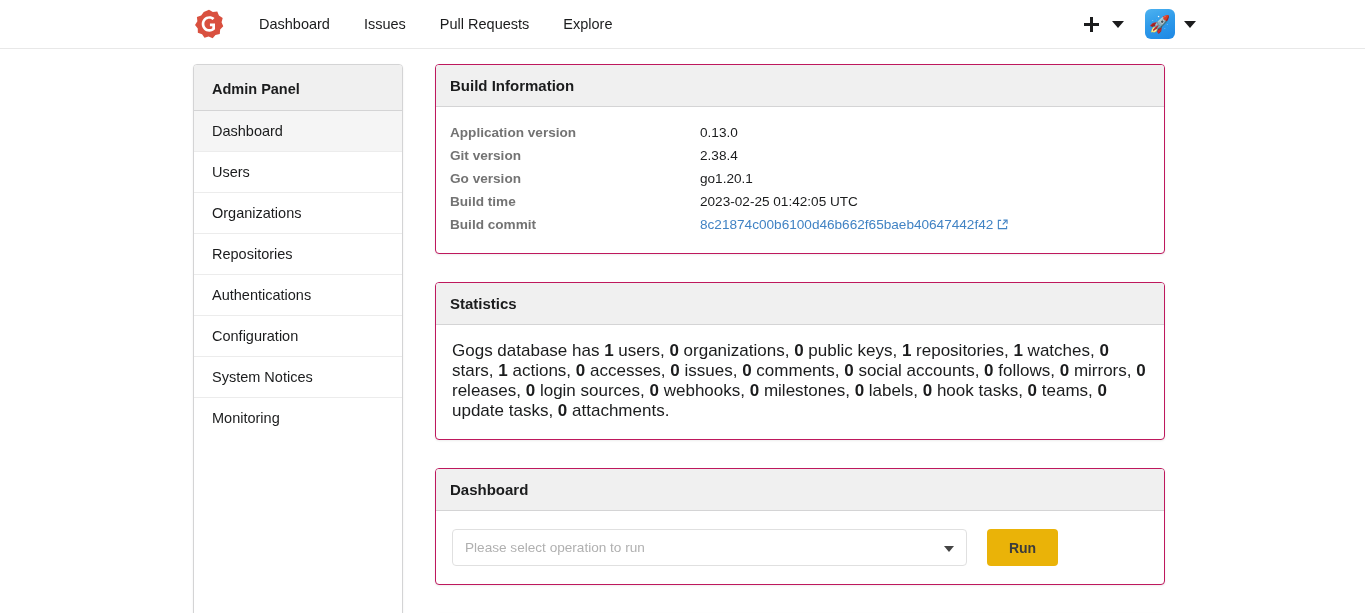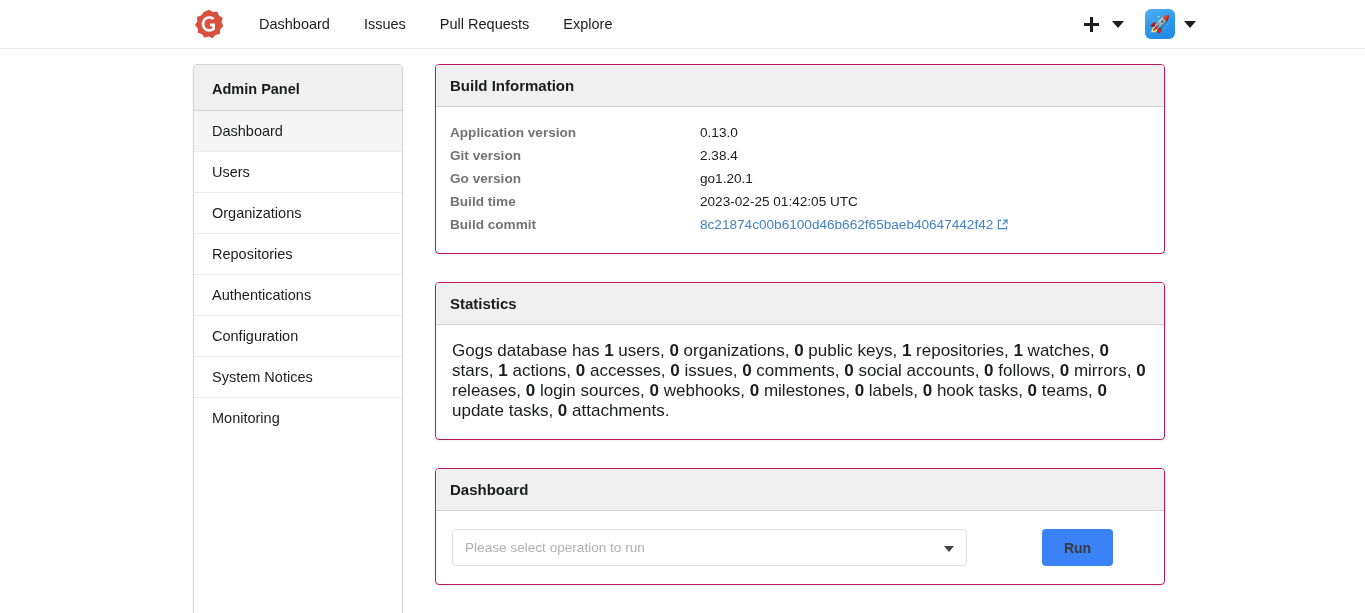--- a/index.html
+++ b/index.html
@@ -173,21 +173,21 @@
   
   .stats-text {
     font-size: 17px;
     line-height: 20px;
     color: #1b1c1d;
     padding: 2px 2px 2px 2px;
   }
   .stats-text b { font-weight: bold; }
 
   
-  .ops-row { display: flex; align-items: center; padding: 4px 0 2px 2px; gap: 37px; }
+  .ops-row { display: flex; align-items: center; padding: 4px 0 2px 2px; }
   .ops-select {
     position: relative;
     width: 515px;
     height: 37px;
     border: 1px solid #e0e0e0;
     border-radius: 4px;
     background: #ffffff;
     display: flex;
     align-items: center;
     padding: 0 12px;
@@ -203,29 +203,28 @@
     margin-top: -2px;
     width: 0; height: 0;
     border-left: 5px solid transparent;
     border-right: 5px solid transparent;
     border-top: 6px solid #444;
   }
   .run-btn {
     height: 37px;
     min-width: 71px;
     padding: 0 18px;
-    background: #3b82f6;
+    background: #eab308;
     border: none;
     border-radius: 4px;
     font-size: 14px;
     font-weight: bold;
     color: #3b3b3b;
     cursor: pointer;
     font-family: "Liberation Sans", sans-serif;
-    margin-left: 18px;
   }
 </style>
 </head>
 <body>
 
 <div class="navbar">
   <div class="nav-inner">
     <a class="brand-logo" href="#" title="Gogs">
       <svg class="brand-logo" viewBox="0 0 32 32" xmlns="http://www.w3.org/2000/svg" aria-hidden="true">
         <path fill="#d9503f" d="M16 0.8 L20.1 3.1 L24.8 2.6 L26.6 7 L30.6 9.5 L29.4 14.1 L31.2 18.5 L27.9 21.9 L27.5 26.6 L22.9 27.6 L19.9 31.3 L15.6 29.4 L11.2 30.7 L8.6 26.8 L4.1 25.4 L4 20.7 L1.1 17 L3.6 13 L3.1 8.4 L7.6 7 L10.4 3.2 Z"></path>

